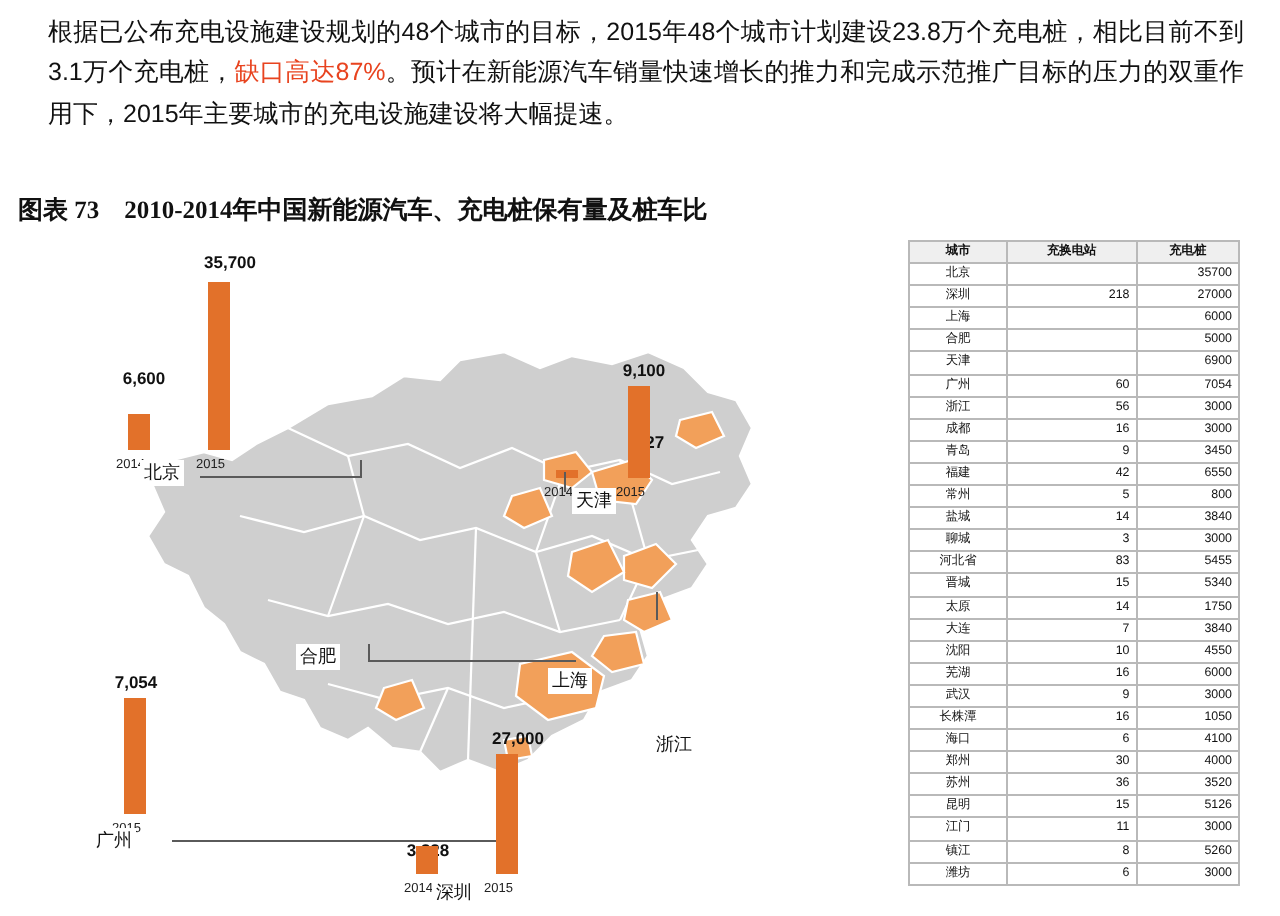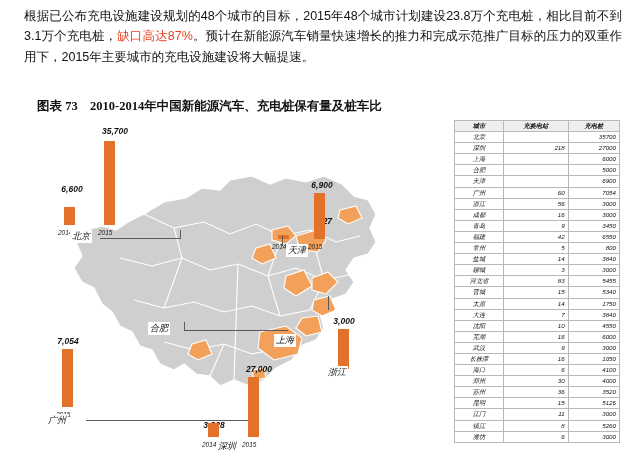--- a/index.html
+++ b/index.html
@@ -9,30 +9,29 @@
     font-family:"Liberation Sans", sans-serif;
     overflow:hidden;
     position:relative;
   }
   .intro {
     position:absolute; left:24px; top:6px; width:598px;
     font-size:12.5px; line-height:1.62; color:#111; text-align:justify;
   }
   .intro .hl { color:#e8431f; font-weight:normal; }
   .title-bar {
-    position:absolute; left:37px; top:96px; width:598px; height:22px;
+    position:absolute; left:9px; top:96px; width:598px; height:22px;
   }
   .title-bar .tnum {
     font-size:12.5px; font-weight:bold; color:#111;
     font-family:"Liberation Serif", serif;
   }
   .figure {
     position:absolute; left:24px; top:118px; width:596px; height:334px;
     background:#ffffff;
-    font-style:italic;
   }
   .mapwrap {
     position:absolute; left:0; top:0; width:430px; height:334px;
     overflow:hidden;
   }
   .tablewrap {
     position:absolute; left:430px; top:2px; width:166px; height:330px;
   }
   table.dt {
     border-collapse:collapse; width:166px;
@@ -154,21 +153,21 @@
       </div>
       <div class="yr" style="left:6px;">2014</div>
       <div class="yr" style="left:46px;">2015</div>
     </div>
     <div class="citylabel" style="left:46px; top:112px;">北京</div>
     <div class="leader" style="left:76px; top:120px; width:80px; height:1px;"></div>
     <div class="leader" style="left:156px; top:112px; width:1px; height:9px;"></div>
 
     
     <div class="grp" style="left:246px; top:62px; width:72px; height:72px;">
-      <div class="val" style="left:32px; top:0px; width:40px;">6,900</div>
+      <div class="val" style="left:32px; top:0px; width:40px;">9,100</div>
       <div class="val" style="left:0px; top:36px; width:30px;margin-left:40px;">327</div>
       <div class="bars" style="left:0; bottom:13px; height:48px; width:72px;">
         <div class="bar" style="left:8px; height:4px;"></div>
         <div class="bar" style="left:44px; height:46px;"></div>
       </div>
       <div class="yr" style="left:2px;">2014</div>
       <div class="yr" style="left:38px;">2015</div>
     </div>
     <div class="citylabel" style="left:262px; top:126px;">天津</div>
     <div class="leader" style="left:258px; top:118px; width:1px; height:10px;"></div>
@@ -176,27 +175,20 @@
     
     <div class="citylabel" style="left:124px; top:204px;">合肥</div>
     <div class="leader" style="left:160px; top:212px; width:104px; height:1px;"></div>
     <div class="leader" style="left:160px; top:204px; width:1px; height:9px;"></div>
 
     
     <div class="citylabel" style="left:250px; top:216px;">上海</div>
     <div class="leader" style="left:304px; top:178px; width:1px; height:14px;"></div>
 
     
-    <div class="grp" style="left:300px; top:198px; width:40px; height:66px;">
-      <div class="val" style="left:0px; top:0px; width:40px;">3,000</div>
-      <div class="bars" style="left:0; bottom:13px; height:42px; width:40px;">
-        <div class="bar" style="left:14px; height:40px;"></div>
-      </div>
-      <div class="yr" style="left:8px;">2015</div>
-    </div>
     <div class="citylabel" style="left:302px; top:248px;">浙江</div>
 
     
     <div class="grp" style="left:22px; top:218px; width:44px; height:84px;">
       <div class="val" style="left:0px; top:0px; width:44px;">7,054</div>
       <div class="bars" style="left:0; bottom:13px; height:60px; width:44px;">
         <div class="bar" style="left:16px; height:58px;"></div>
       </div>
       <div class="yr" style="left:10px;">2015</div>
     </div>

